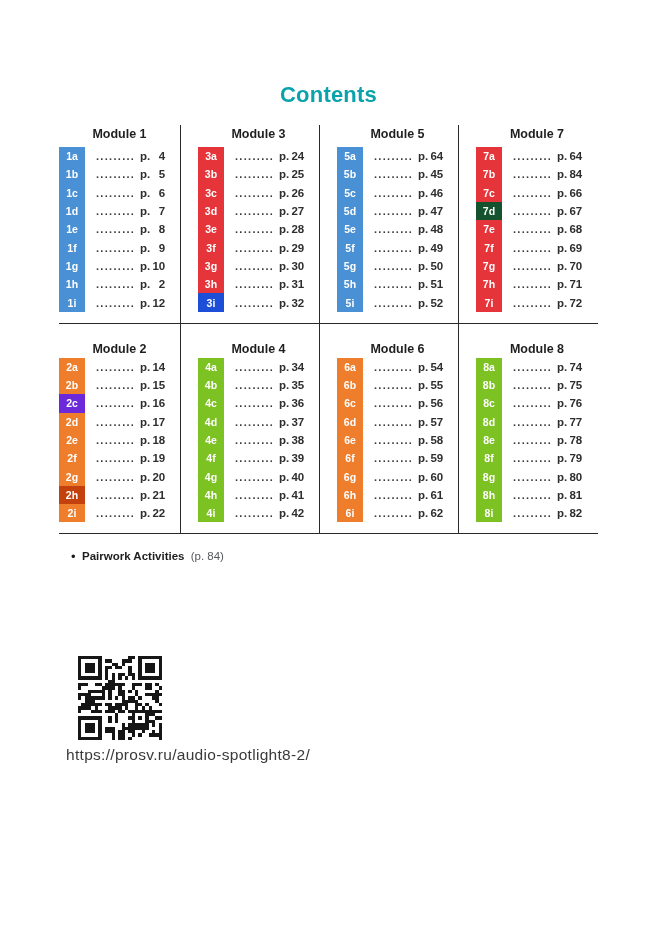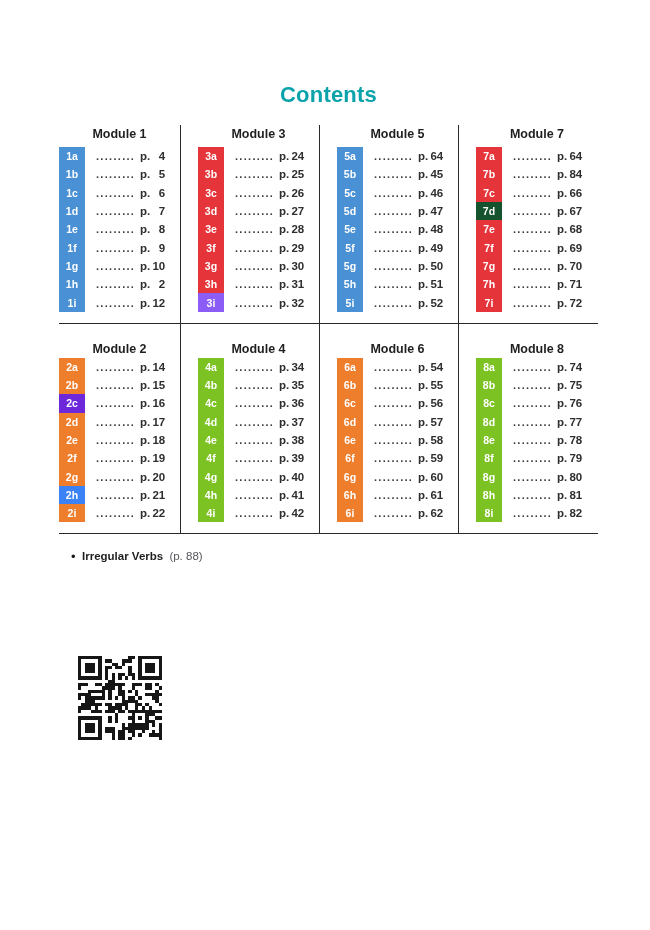--- a/index.html
+++ b/index.html
@@ -161,21 +161,21 @@
                 <span class="pref">p.</span>
                 <span class="num">30</span>
               </div>
               <div class="toc-row">
                 <span class="badge" style="background: rgb(229, 52, 58);">3h</span>
                 <span class="dots">.........</span>
                 <span class="pref">p.</span>
                 <span class="num">31</span>
               </div>
               <div class="toc-row">
-                <span class="badge" style="background: #8b5cf6;">3i</span>
+                <span class="badge" style="background: #1d4ed8;">3i</span>
                 <span class="dots">.........</span>
                 <span class="pref">p.</span>
                 <span class="num">32</span>
               </div>
             </div>
           </div>
         </div>
         <div class="cell">
           <div class="cell-inner">
             <div class="module-header">Module 5</div>
@@ -340,21 +340,21 @@
                 <span class="pref">p.</span>
                 <span class="num">19</span>
               </div>
               <div class="toc-row">
                 <span class="badge" style="background: rgb(238, 125, 44);">2g</span>
                 <span class="dots">.........</span>
                 <span class="pref">p.</span>
                 <span class="num">20</span>
               </div>
               <div class="toc-row">
-                <span class="badge" style="background: #3b82f6;">2h</span>
+                <span class="badge" style="background: #c2410c;">2h</span>
                 <span class="dots">.........</span>
                 <span class="pref">p.</span>
                 <span class="num">21</span>
               </div>
               <div class="toc-row">
                 <span class="badge" style="background: rgb(238, 125, 44);">2i</span>
                 <span class="dots">.........</span>
                 <span class="pref">p.</span>
                 <span class="num">22</span>
               </div>
@@ -542,22 +542,22 @@
                 <span class="num">82</span>
               </div>
             </div>
           </div>
         </div>
       </div>
   </div>
 
   <div class="extras">
     <div class="extra-line">
-      <span class="extra-label">Irregular Verbs</span>
-      <span class="extra-ref">(p. 88)</span>
+      <span class="extra-label">Pairwork Activities</span>
+      <span class="extra-ref">(p. 84)</span>
     </div>
   </div>
 
 
   <div class="qr" id="qr">
       <svg viewBox="0 0 25 25" shape-rendering="crispEdges" xmlns="http://www.w3.org/2000/svg">
         <rect width="25" height="25" fill="#ffffff"></rect>
         <rect x="0" y="0" width="1" height="1" fill="#161616"></rect>
         <rect x="1" y="0" width="1" height="1" fill="#161616"></rect>
         <rect x="2" y="0" width="1" height="1" fill="#161616"></rect>
@@ -871,14 +871,15 @@
         <rect x="5" y="24" width="1" height="1" fill="#161616"></rect>
         <rect x="6" y="24" width="1" height="1" fill="#161616"></rect>
         <rect x="10" y="24" width="1" height="1" fill="#161616"></rect>
         <rect x="12" y="24" width="1" height="1" fill="#161616"></rect>
         <rect x="13" y="24" width="1" height="1" fill="#161616"></rect>
         <rect x="15" y="24" width="1" height="1" fill="#161616"></rect>
         <rect x="24" y="24" width="1" height="1" fill="#161616"></rect>
       </svg>
     </div>
 
+  <div class="url-text">https://prosv.ru/audio-spotlight8-2/</div>
 
 </div>
 
 </body></html>

